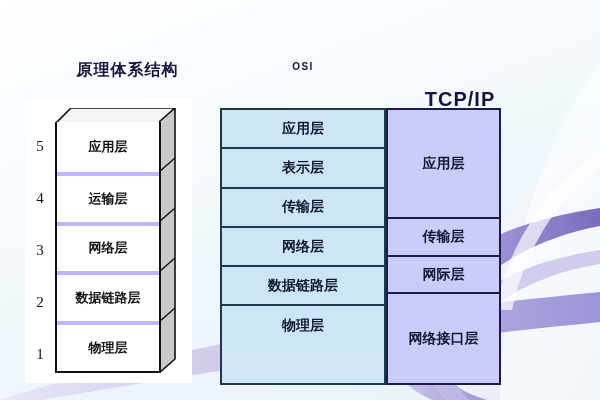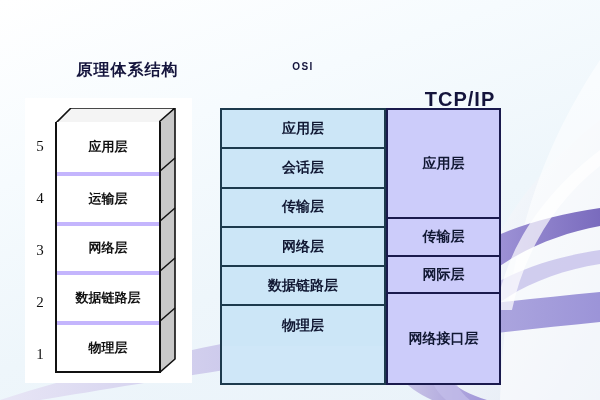--- a/index.html
+++ b/index.html
@@ -200,21 +200,21 @@
       <div class="face">应用层</div>
       <div class="face">运输层</div>
       <div class="face">网络层</div>
       <div class="face">数据链路层</div>
       <div class="face">物理层</div>
     </div>
   </div>
 
   <div id="osi-box">
     <div class="osi-row">应用层</div>
-    <div class="osi-row">会话层</div>
+    <div class="osi-row">表示层</div>
     <div class="osi-row">传输层</div>
     <div class="osi-row">网络层</div>
     <div class="osi-row">数据链路层</div>
     <div class="osi-row">物理层</div>
   </div>
 
   <div id="tcp-box">
     <div class="tcp-row" style="height:109px">应用层</div>
     <div class="tcp-row" style="height:38px">传输层</div>
     <div class="tcp-row" style="height:37px">网际层</div>

